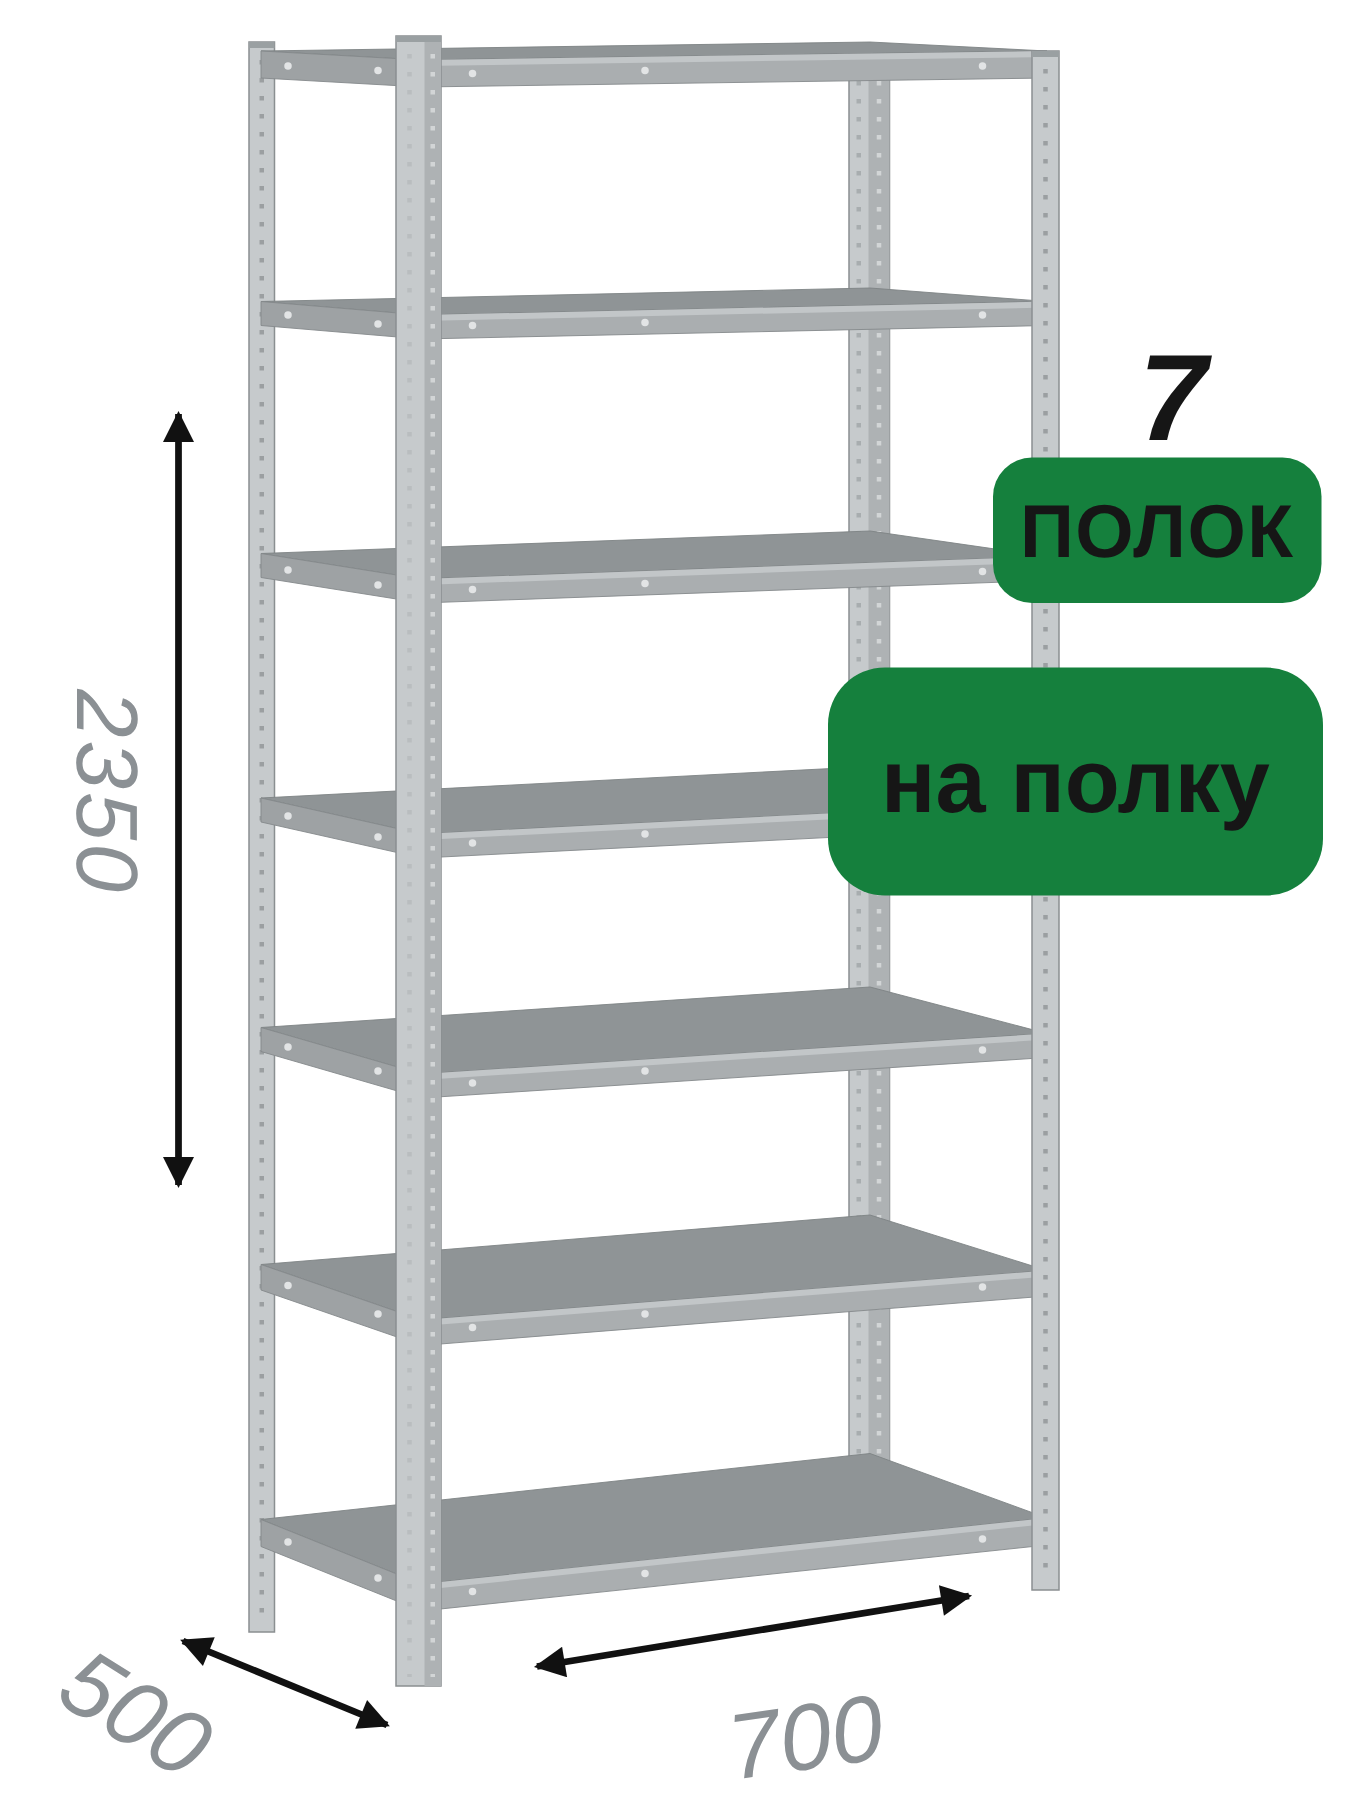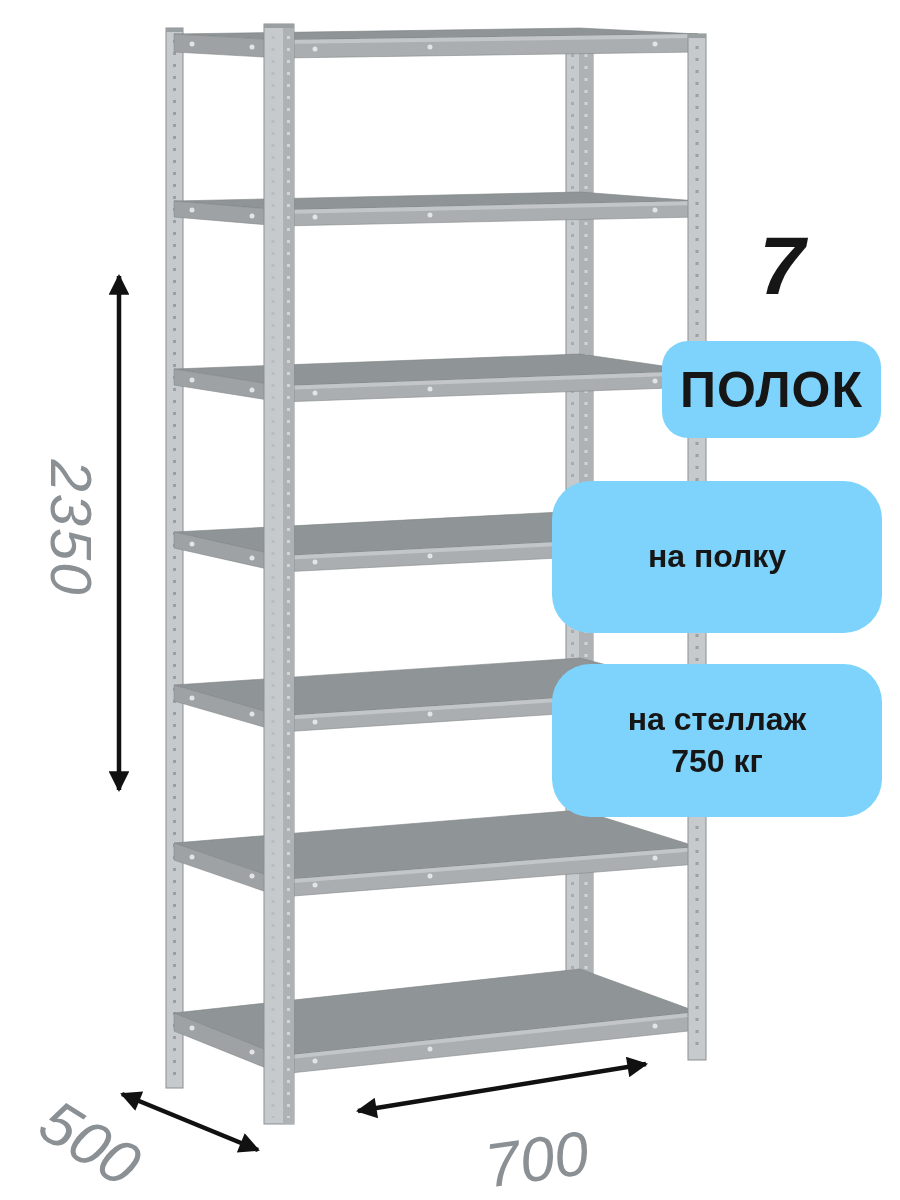--- a/index.html
+++ b/index.html
@@ -3,28 +3,27 @@
 <meta charset="utf-8">
 <style>
   html,body{margin:0;padding:0;background:#fff;}
   .stage{
     position:relative;width:900px;height:1200px;background:#ffffff;overflow:hidden;
     font-family:"Liberation Sans", sans-serif;
   }
   .stage svg{position:absolute;left:0;top:0;}
   
   .badge{
-    position:absolute;background:#7dd3fc;color:#161616;
+    position:absolute;background:#15803d;color:#161616;
     display:flex;align-items:center;justify-content:center;text-align:center;
     font-weight:700;
-    margin-top:36px;
   }
   .badge-count{left:662px;top:305px;width:219px;height:97px;border-radius:26px;
     font-size:50px;letter-spacing:1px;}
-  .badge-two{flex-direction:column;border-radius:38px;font-size:32px;line-height:1.3;}
+  .badge-two{flex-direction:column;border-radius:38px;font-size:60px;line-height:1.3;}
   .badge-shelf-load{left:552px;top:445px;width:330px;height:152px;}
   .badge-rack-load{left:552px;top:628px;width:330px;height:153px;}
   .count-number{
     position:absolute;left:782px;top:266px;transform:translate(-50%,-50%);
     font-size:82px;font-weight:700;font-style:italic;color:#161616;
   }
   
   .dim{
     position:absolute;color:#8b9094;font-style:italic;white-space:nowrap;
     font-size:62px;font-weight:400;
@@ -169,22 +168,18 @@
   <div class="count-number">7</div>
 
   <div class="badge badge-count">
     <span>ПОЛОК</span>
   </div>
 
   <div class="badge badge-two badge-shelf-load">
     <span>на полку</span>
   </div>
 
-  <div class="badge badge-two badge-rack-load">
-    <span>на стеллаж</span>
-    <span>750 кг</span>
-  </div>
 
   <div class="dim dim-height">2350</div>
   <div class="dim dim-depth">500</div>
   <div class="dim dim-width">700</div>
 
 </div>
 
 </body></html>

